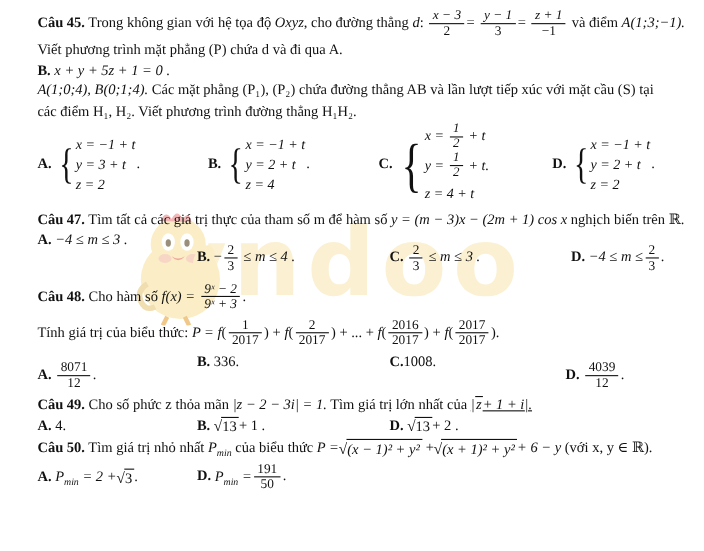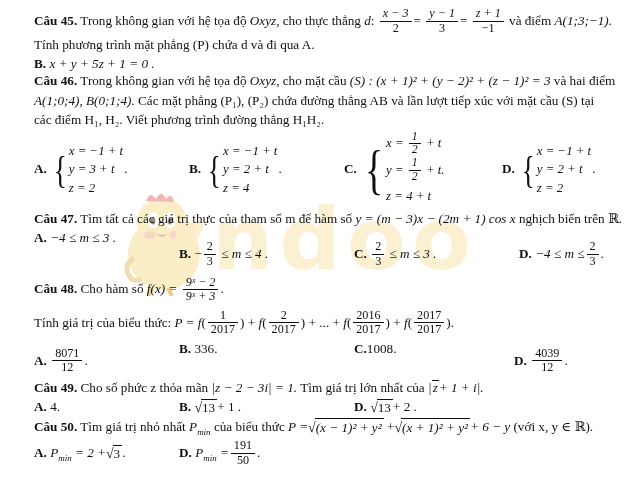--- a/index.html
+++ b/index.html
@@ -86,21 +86,21 @@
   .sqrt > .rad { font-size: 1.05em; }
   .sqrt > .rand {
     border-top: 1px solid #111;
     padding: 0 2px 0 1px;
     display: inline-block;
     margin-left: -1px;
   }
   sub.e { font-size: 0.68em; vertical-align: sub; line-height: 0; }
 
   
-  .abs { display: inline-block; }
+  .abs { display: inline-block; text-decoration: underline; }
   .conj { border-top: 1px solid #111; display: inline-block; padding: 0 1px; line-height: 1.05; }
 
   
   .sys {
     display: inline-flex;
     align-items: center;
     vertical-align: middle;
     margin: 0 1px;
   }
   .sys .brace {
@@ -153,54 +153,47 @@
     <path d="M40 100 l-4 8 M56 100 l4 8" stroke="#f0c98a" stroke-width="4" fill="none"></path>
   </svg>
 </div>
 
 <div id="page">
 
   <div>
     <p class="qline">
       <span class="qnum">Câu 45.</span>
       <span>Trong không gian với hệ tọa độ</span>
-      <span class="it">Oxyz</span><span>, cho thực thẳng</span>
+      <span class="it">Oxyz</span><span>, cho đường thẳng</span>
       <span class="it">d</span>:
       <span class="frac">
         <span class="num it">x − 3</span>
         <span class="den">2</span>
       </span>=
       <span class="frac">
         <span class="num it">y − 1</span>
         <span class="den">3</span>
       </span>=
       <span class="frac">
         <span class="num it">z + 1</span>
         <span class="den">−1</span>
       </span>
       <span>và điểm</span>
       <span class="it">A(1;3;−1).</span>
     </p>
-    <p class="qline">Tính phương trình mặt phẳng (P) chứa d và đi qua A.</p>
+    <p class="qline">Viết phương trình mặt phẳng (P) chứa d và đi qua A.</p>
     <div class="opts">
       <span class="opt" style="width:150px">
         <span class="lab">B.</span>
         <span class="it">x + y + 5z + 1 = 0 .</span>
       </span>
     </div>
   </div>
 
   <div>
-    <p class="qline">
-      <span class="qnum">Câu 46.</span>
-      <span>Trong không gian với hệ tọa độ</span>
-      <span class="it">Oxyz</span><span>, cho mặt cầu</span>
-      <span class="it">(S) : (x + 1)² + (y − 2)² + (z − 1)² = 3</span>
-      <span>và hai  điểm</span>
-    </p>
     <p class="qline">
       <span class="it">A(1;0;4), B(0;1;4).</span>
       <span>Các mặt phẳng (P₁), (P₂) chứa đường thẳng AB và lần lượt tiếp xúc với mặt cầu (S) tại</span>
     </p>
     <p class="qline">các điểm H₁, H₂. Viết phương trình đường thẳng H₁H₂.</p>
 
     <div class="opts opts-sys">
 
       <span class="opt" style="width:155px">
         <span class="lab">A.</span>

